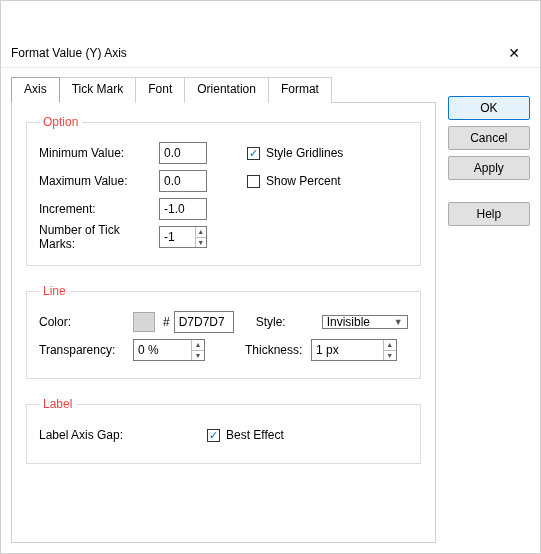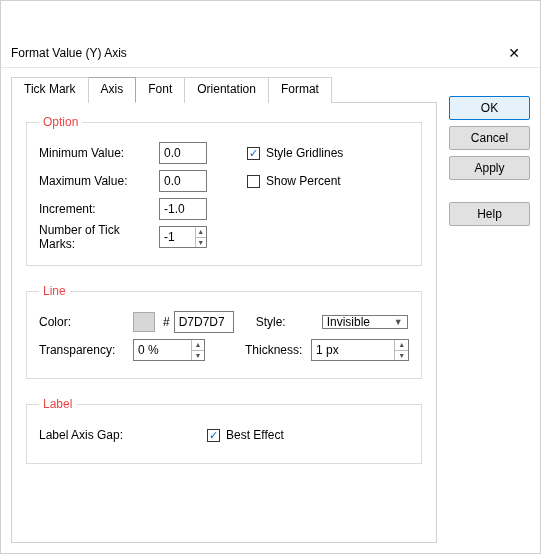--- a/index.html
+++ b/index.html
@@ -211,22 +211,22 @@
   <div class="titlebar">
     <div class="titlebar-title">Format Value (Y) Axis</div>
     <div class="close">✕</div>
   </div>
 
   <div class="body">
 
     <div class="main-col">
 
       <div class="tabstrip">
+        <div class="tab active">Axis</div>
         <div class="tab">Tick Mark</div>
-        <div class="tab active">Axis</div>
         <div class="tab">Font</div>
         <div class="tab">Orientation</div>
         <div class="tab">Format</div>
       </div>
 
       <div class="tabpanel">
 
         <fieldset class="group">
           <legend>Option</legend>
 
@@ -295,21 +295,21 @@
             <div class="lbl-narrow">Transparency:</div>
             <div class="num-input-wrap" style="width:72px">
               <input type="text" value="0 %" style="">
               <div class="spin">
                 <div>▲</div>
                 <div>▼</div>
               </div>
             </div>
             <div style="width:40px"></div>
             <div style="width:66px">Thickness:</div>
-            <div class="num-input-wrap" style="width:98px">
+            <div class="num-input-wrap" style="width:86px">
               <input type="text" value="1 px" style="">
               <div class="spin">
                 <div>▲</div>
                 <div>▼</div>
               </div>
             </div>
           </div>
         </fieldset>
 
         <fieldset class="group">

